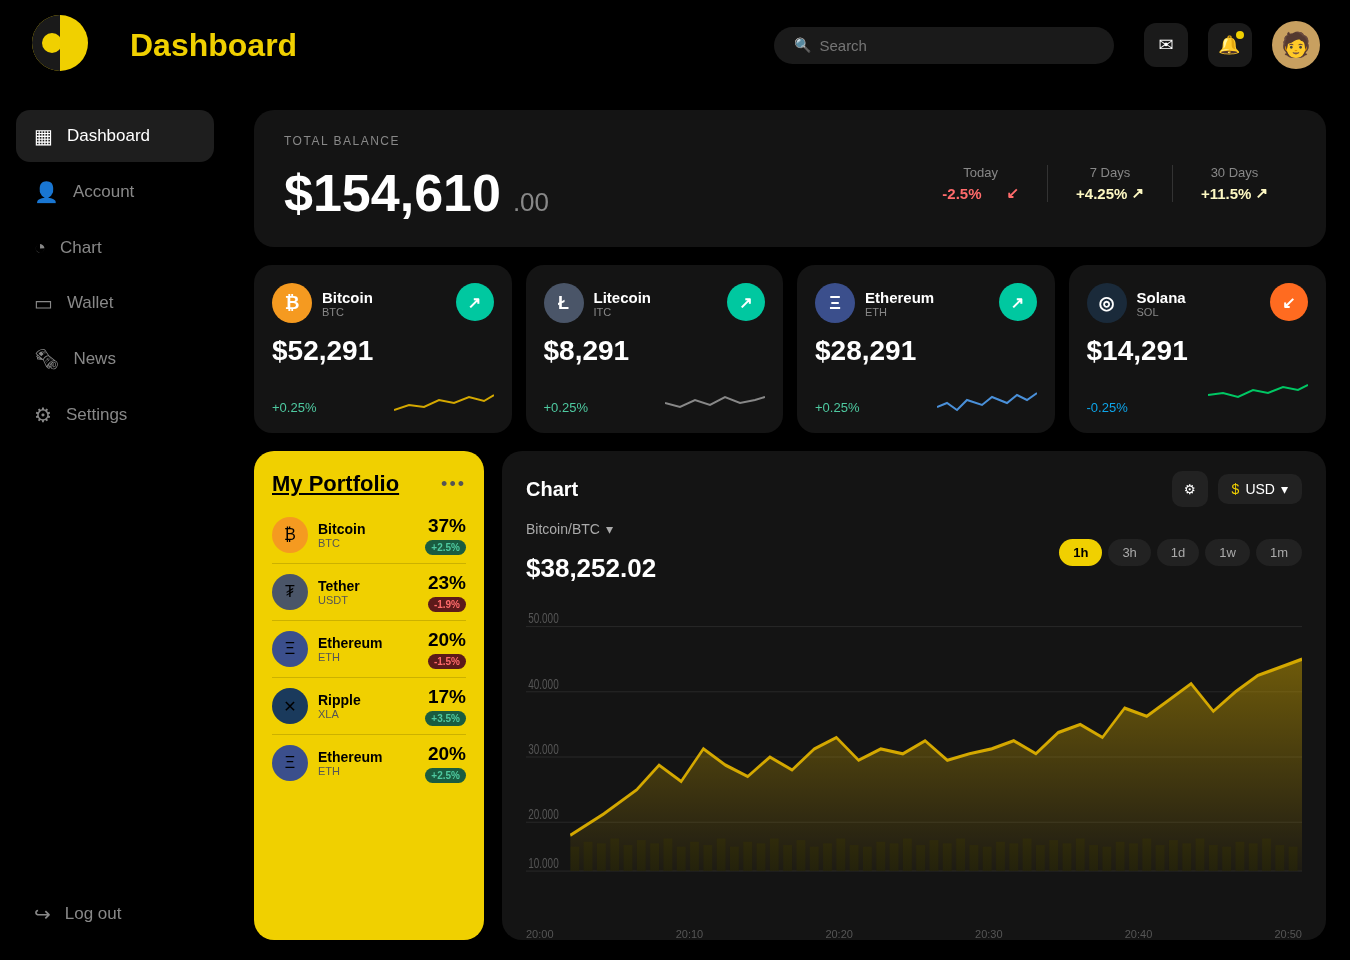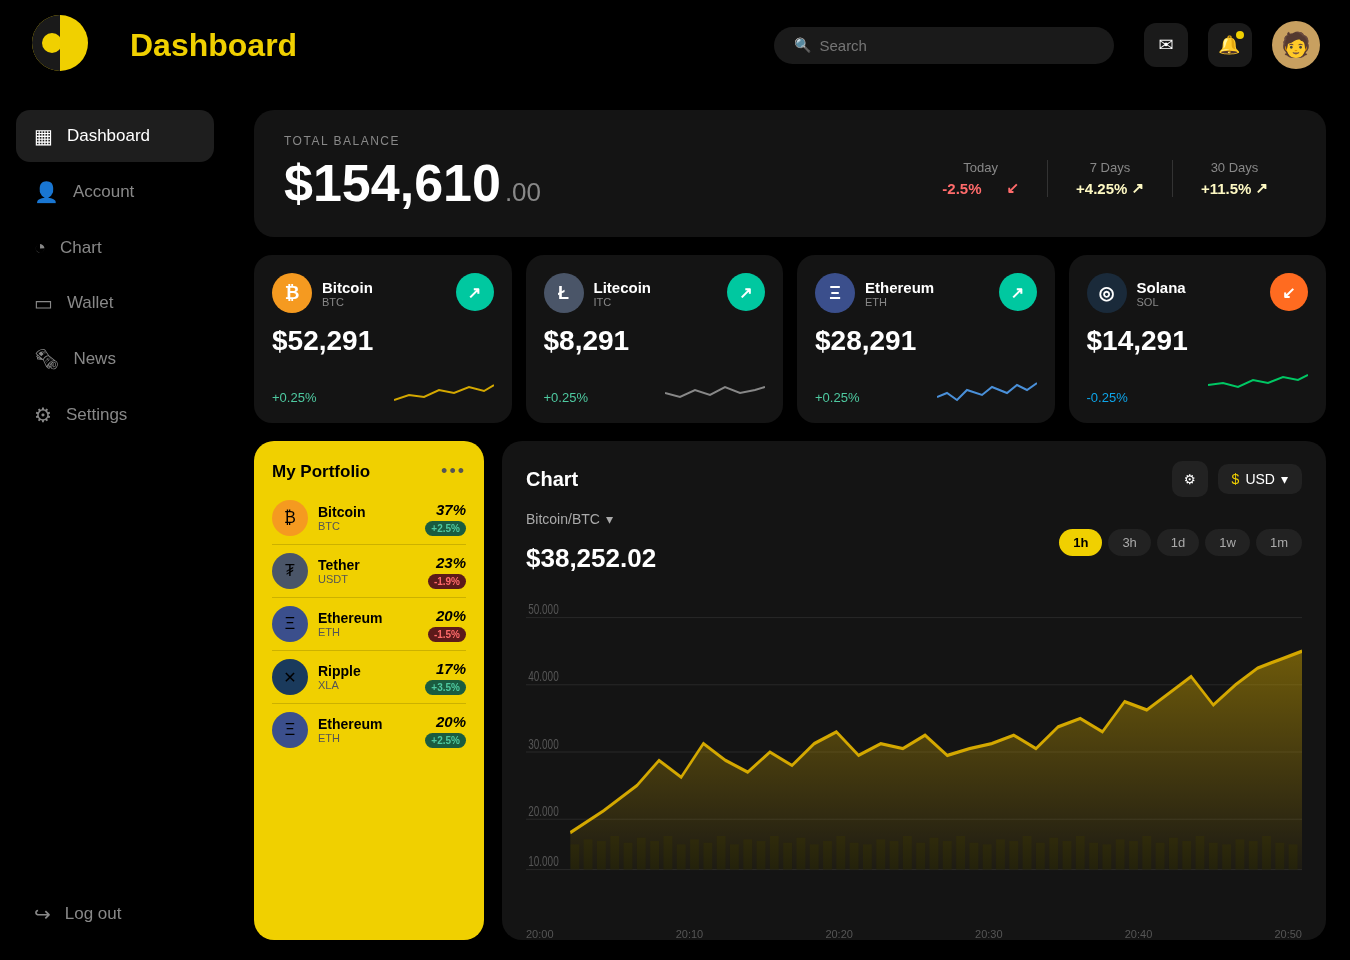--- a/index.html
+++ b/index.html
@@ -148,22 +148,22 @@
     }
     .balance-label {
       color: #888;
       font-size: 12px;
       letter-spacing: 1.5px;
       text-transform: uppercase;
     }
     .balance-amount {
       display: flex;
       align-items: baseline;
-      gap: 4px;
-      margin-top: 5px;
+      gap: 12px;
+      margin-top: 15px;
     }
     .balance-main {
       font-size: 52px;
       font-weight: 700;
     }
     .balance-cents {
       font-size: 26px;
       color: #888;
     }
     .balance-periods {
@@ -288,22 +288,23 @@
       display: flex;
       flex-direction: column;
       gap: 10px;
     }
     .portfolio-header {
       display: flex;
       justify-content: space-between;
       align-items: center;
     }
     .portfolio-title {
-      font-size: 17px;
+      font-size: 22px;
       font-weight: 700;
+      text-decoration: underline;
     }
     .portfolio-menu {
       color: #555;
       font-size: 18px;
       cursor: pointer;
       letter-spacing: 2px;
     }
     .portfolio-item {
       display: flex;
       align-items: center;
@@ -319,21 +320,21 @@
       display: flex;
       align-items: center;
       justify-content: center;
       font-size: 16px;
       flex-shrink: 0;
     }
     .portfolio-coin-info { flex: 1; }
     .portfolio-coin-name { font-size: 14px; font-weight: 600; }
     .portfolio-coin-ticker { font-size: 11px; color: #555; }
     .portfolio-coin-right { text-align: right; }
-    .portfolio-coin-pct { font-size: 15px; font-weight: 700; font-style: italic; }
+    .portfolio-coin-pct { font-size: 19px; font-weight: 700; }
     .portfolio-badge {
       font-size: 10px;
       padding: 2px 6px;
       border-radius: 8px;
       font-weight: 600;
     }
     .badge-green { background: #1a5c40; color: #4ec9a0; }
     .badge-red { background: #5c1a1a; color: #ff6b6b; }
 
     

